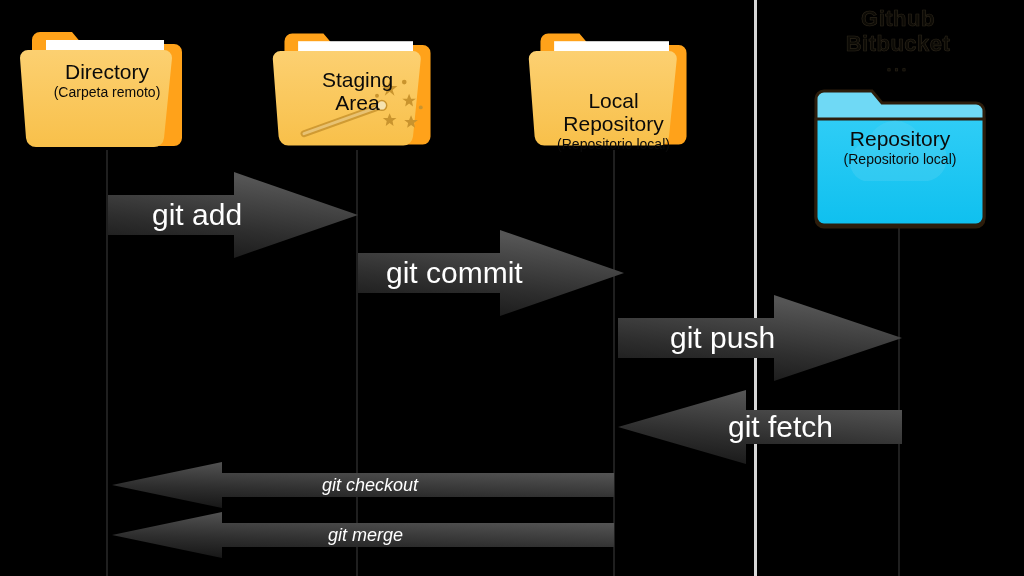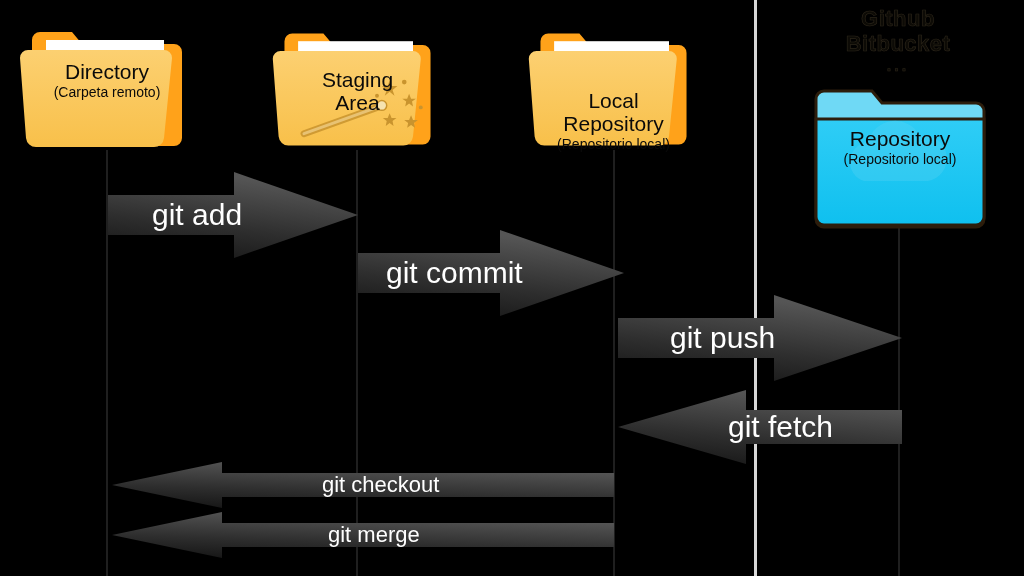--- a/index.html
+++ b/index.html
@@ -90,21 +90,21 @@
   .arrow svg { display: block; }
   .arrow-label {
     position: absolute;
     color: #ffffff;
     white-space: nowrap;
     pointer-events: none;
     top: 50%;
     transform: translateY(-50%);
   }
   .arrow-big .arrow-label   { font-size: 30px; }
-  .arrow-small .arrow-label { font-size: 22px; }
+  .arrow-small .arrow-label { font-size: 18px; font-style: italic; }
 </style>
 </head>
 <body>
 
 <div id="stage">
 
   <div class="divider" style="left:754px; top:0px; height:576px;"></div>
 
   <div class="lifeline" style="left:106px; top:150px; height:426px;"></div>
   <div class="lifeline" style="left:356px; top:150px; height:426px;"></div>

